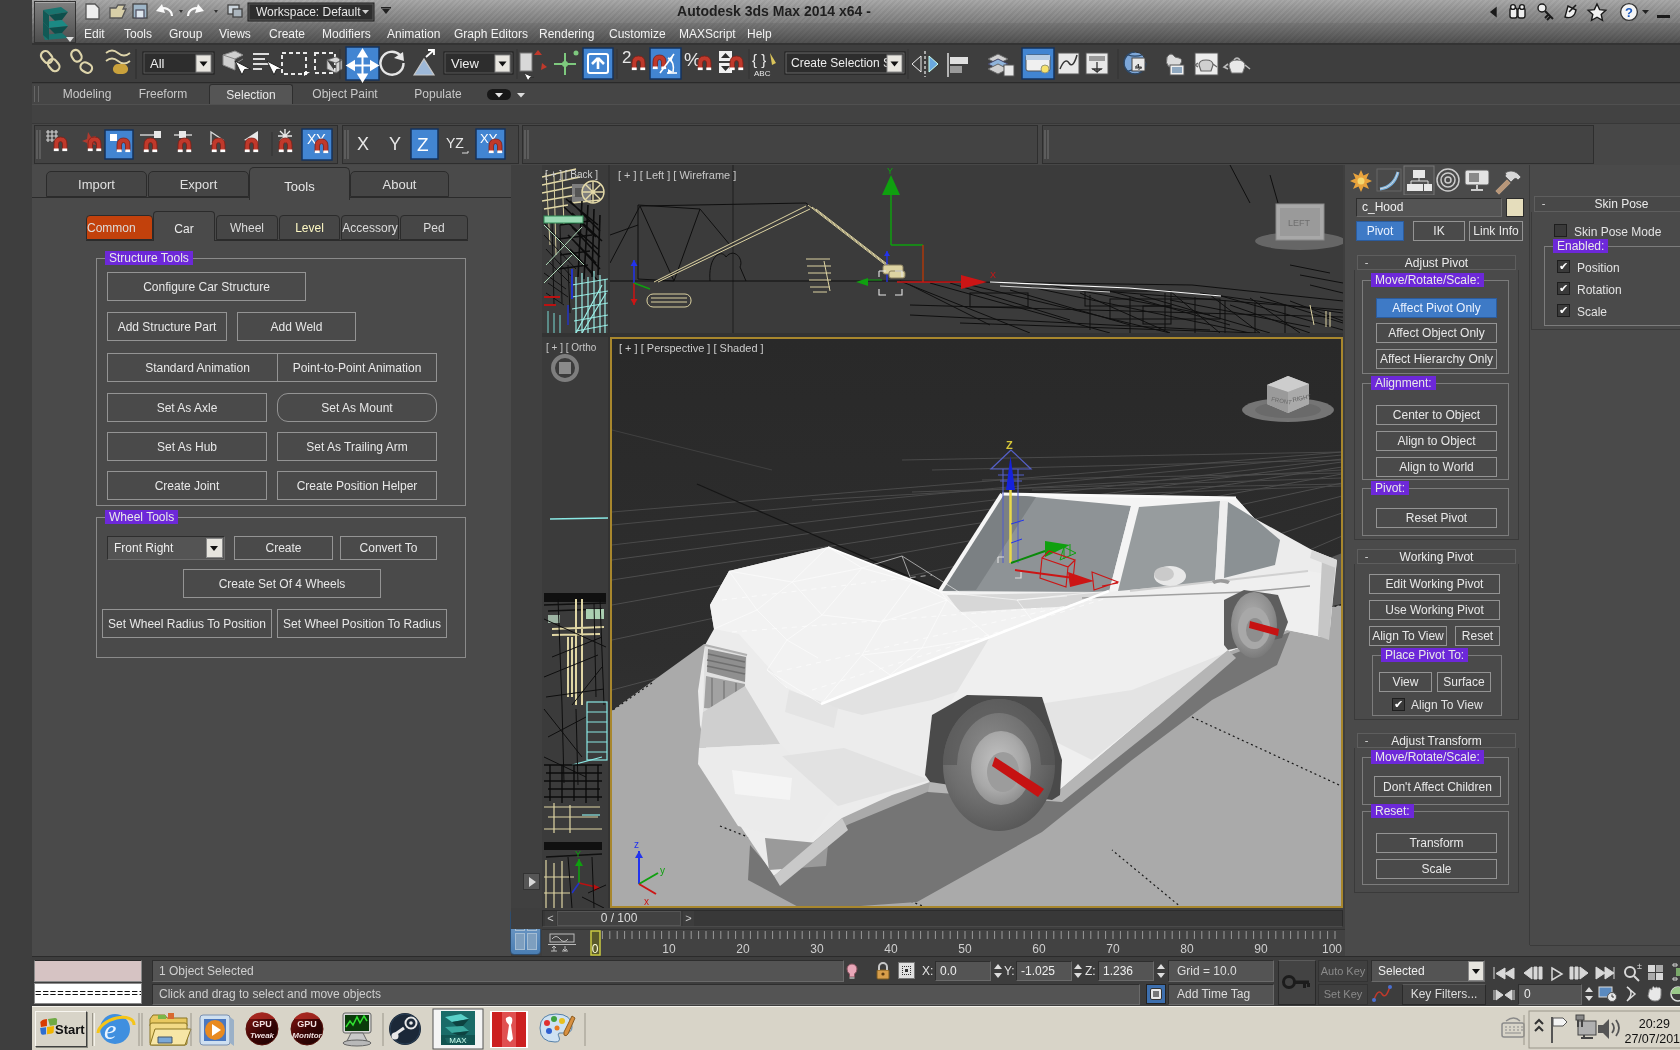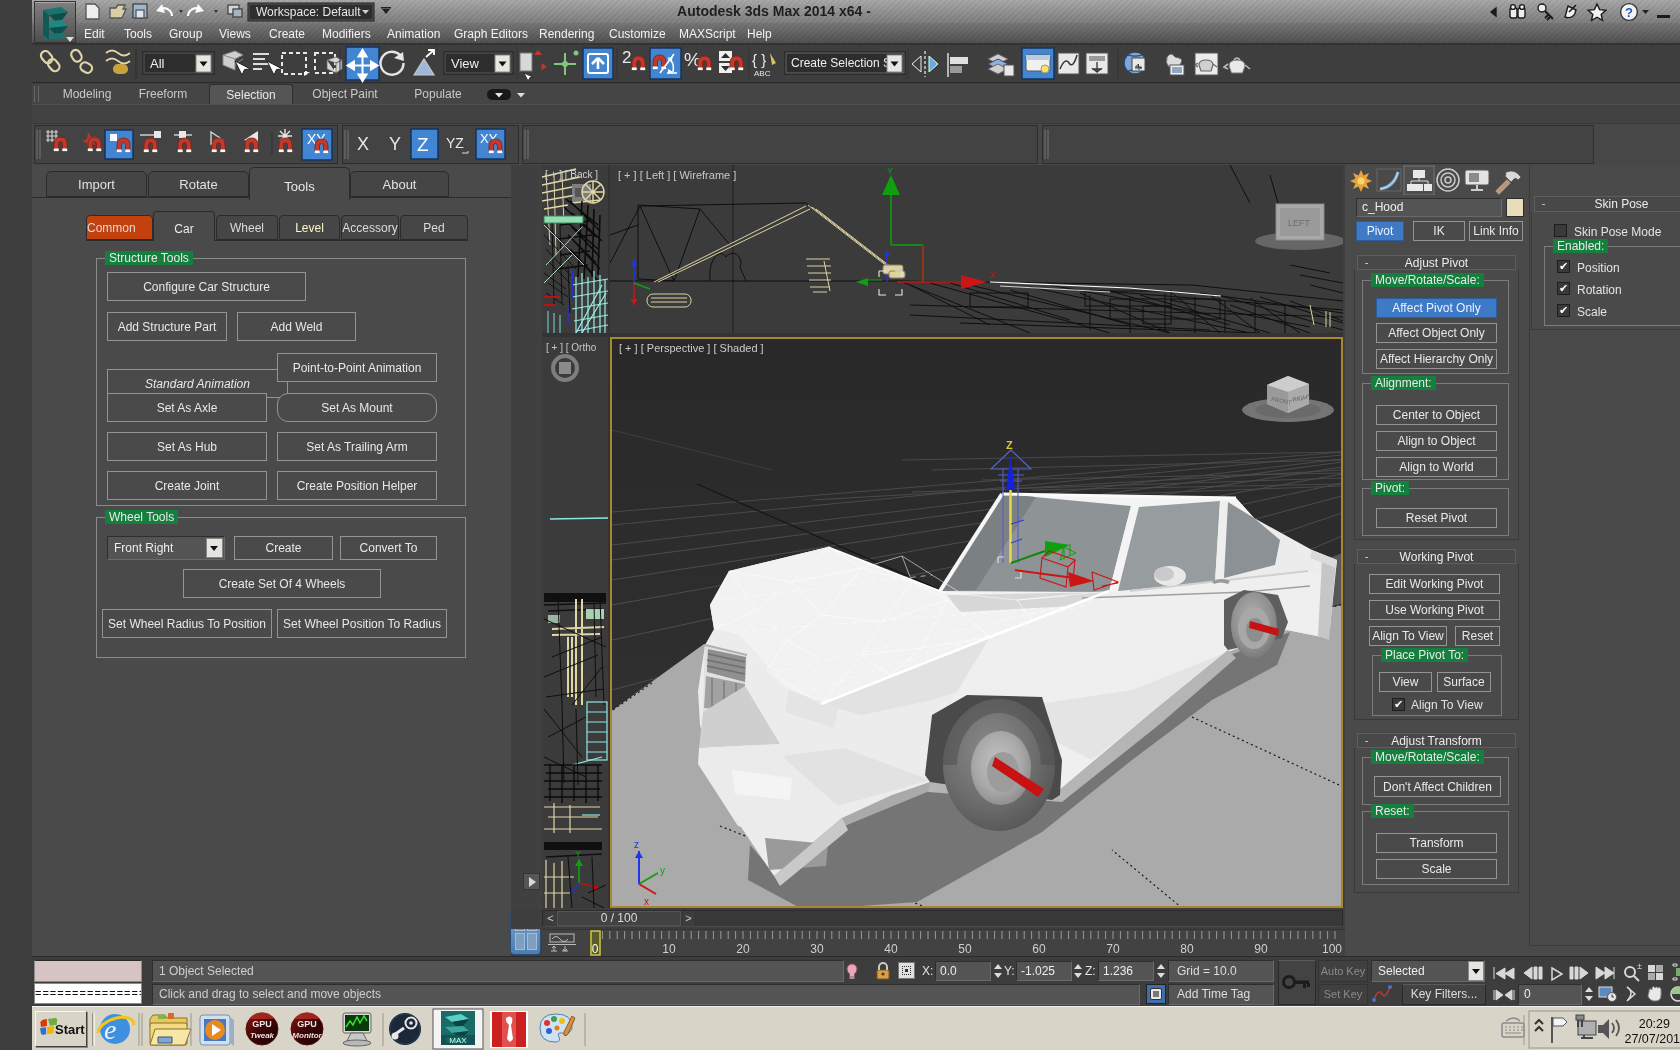--- a/index.html
+++ b/index.html
@@ -43,21 +43,21 @@
 #statusbar { left:0; top:956px; width:1680px; height:50px; background:#3d3d3d; border-top:1px solid #2b2b2b; }
 
 #taskbar { left:0; top:1006px; width:1680px; height:44px; background:#d8d4c8; border-top:1px solid #f5f3ec; }
 
 
 .btn { position:absolute; background:#4a4a4a; border:1px solid #949494; color:#e8e8e8;
   font-size:12px; text-align:center; }
 .btn .c { position:absolute; left:0; right:0; top:50%; transform:translateY(-50%); }
 .bluebtn { background:#3e7ac6; border:1px solid #2b5c9e; color:#eaf2ff; }
 .grp { position:absolute; border:1px solid #8a8a8a; }
-.grplabel { position:absolute; top:-8px; left:8px; background:#15803d; padding:0 4px; color:#e8e8e8; font-size:12px; }
+.grplabel { position:absolute; top:-8px; left:8px; background:#6d28d9; padding:0 4px; color:#e8e8e8; font-size:12px; }
 .sunken { background:#545454; border-top:1px solid #2e2e2e; border-left:1px solid #2e2e2e;
   border-bottom:1px solid #6a6a6a; border-right:1px solid #6a6a6a; }
 .rollhead { position:absolute; height:15px; background:#484848; border:1px solid #5e5e5e;
   color:#ececec; font-size:12px; text-align:center; }
 .rollhead .minus { position:absolute; left:3px; top:1px; width:11px; height:11px; color:#ddd; font-size:11px; line-height:10px; }
 .cb { position:absolute; width:13px; height:13px; background:#3a3a3a; border:1px solid #1e1e1e; }
 .cb.checked::after { content:"\2714"; position:absolute; left:1px; top:-1px; color:#fff; font-size:11px; }
 .cblabel { position:absolute; color:#e3e3e3; font-size:12px; }
 </style>
 </head>
@@ -357,21 +357,21 @@
       <rect x="444" y="5" width="29" height="30" fill="#4285d2" stroke="#16335c" stroke-width="1.5"></rect>
       <text x="448" y="19" fill="#fff" font-size="13">XY</text>
       <use href="#mag2" x="457" y="22"></use>
       <path d="M493 6 l0 29 M496 6 l0 29" stroke="#666" stroke-width="1.5"></path>
       <path d="M1013 6 l0 29 M1016 6 l0 29" stroke="#666" stroke-width="1.5"></path>
     </svg>
   </div>
   <div class="abs" id="leftpanel">
 
     <div class="abs" style="left:14px;top:6px;width:101px;height:26px;background:#454545;border:1px solid #2b2b2b;border-radius:5px 5px 0 0;color:#e0e0e0;font-size:13px;text-align:center;line-height:26px;">Import</div>
-    <div class="abs" style="left:116px;top:6px;width:101px;height:26px;background:#454545;border:1px solid #2b2b2b;border-radius:5px 5px 0 0;color:#e0e0e0;font-size:13px;text-align:center;line-height:26px;">Rotate</div>
+    <div class="abs" style="left:116px;top:6px;width:101px;height:26px;background:#454545;border:1px solid #2b2b2b;border-radius:5px 5px 0 0;color:#e0e0e0;font-size:13px;text-align:center;line-height:26px;">Export</div>
     <div class="abs" style="left:318px;top:6px;width:99px;height:26px;background:#454545;border:1px solid #2b2b2b;border-radius:5px 5px 0 0;color:#e0e0e0;font-size:13px;text-align:center;line-height:26px;">About</div>
     <div class="abs" style="left:0px;top:32px;width:218px;height:1px;background:#2b2b2b;"></div>
     <div class="abs" style="left:316px;top:32px;width:163px;height:1px;background:#2b2b2b;"></div>
     <div class="abs" style="left:217px;top:2px;width:101px;height:33px;background:#4a4a4a;border:1px solid #2b2b2b;border-bottom:none;border-radius:5px 5px 0 0;color:#e8e8e8;font-size:13px;text-align:center;line-height:37px;">Tools</div>
 
     <div class="abs" style="left:54px;top:50px;width:67px;height:25px;background:#c2410c;border:1px solid #2b2b2b;border-radius:4px 4px 0 0;color:#dcdcdc;font-size:12px;text-align:left;line-height:25px;">Common</div>
     <div class="abs" style="left:184px;top:50px;width:62px;height:25px;background:#464646;border:1px solid #2b2b2b;border-radius:4px 4px 0 0;color:#dcdcdc;font-size:12px;text-align:center;line-height:25px;">Wheel</div>
     <div class="abs" style="left:247px;top:50px;width:61px;height:25px;background:#464646;border:1px solid #2b2b2b;border-radius:4px 4px 0 0;color:#fef9c3;font-size:12px;text-align:center;line-height:25px;">Level</div>
     <div class="abs" style="left:309px;top:50px;width:58px;height:25px;background:#464646;border:1px solid #2b2b2b;border-radius:4px 4px 0 0;color:#dcdcdc;font-size:12px;text-align:center;line-height:25px;">Accessory</div>
     <div class="abs" style="left:368px;top:50px;width:68px;height:25px;background:#464646;border:1px solid #2b2b2b;border-radius:4px 4px 0 0;color:#dcdcdc;font-size:12px;text-align:center;line-height:25px;">Ped</div>
@@ -382,21 +382,21 @@
       <span class="grplabel">Structure Tools</span>
       <div class="btn" style="left:10px;top:13px;width:199px;height:29px;">
           <span class="c">Configure Car Structure</span>
         </div>
       <div class="btn" style="left:10px;top:53px;width:120px;height:29px;">
           <span class="c">Add Structure Part</span>
         </div>
       <div class="btn" style="left:140px;top:53px;width:119px;height:29px;">
           <span class="c">Add Weld</span>
         </div>
-      <div class="btn" style="left:10px;top:110px;width:181px;height:29px;font-style:italic;">
+      <div class="btn" style="left:10px;top:94px;width:181px;height:29px;">
           <span class="c">Standard Animation</span>
         </div>
       <div class="btn" style="left:180px;top:94px;width:160px;height:29px;">
           <span class="c">Point-to-Point Animation</span>
         </div>
       <div class="btn" style="left:10px;top:134px;width:160px;height:29px;">
           <span class="c">Set As Axle</span>
         </div>
       <div class="btn" style="left:180px;top:134px;width:160px;height:29px;border-radius:11px;">
           <span class="c">Set As Mount</span>

